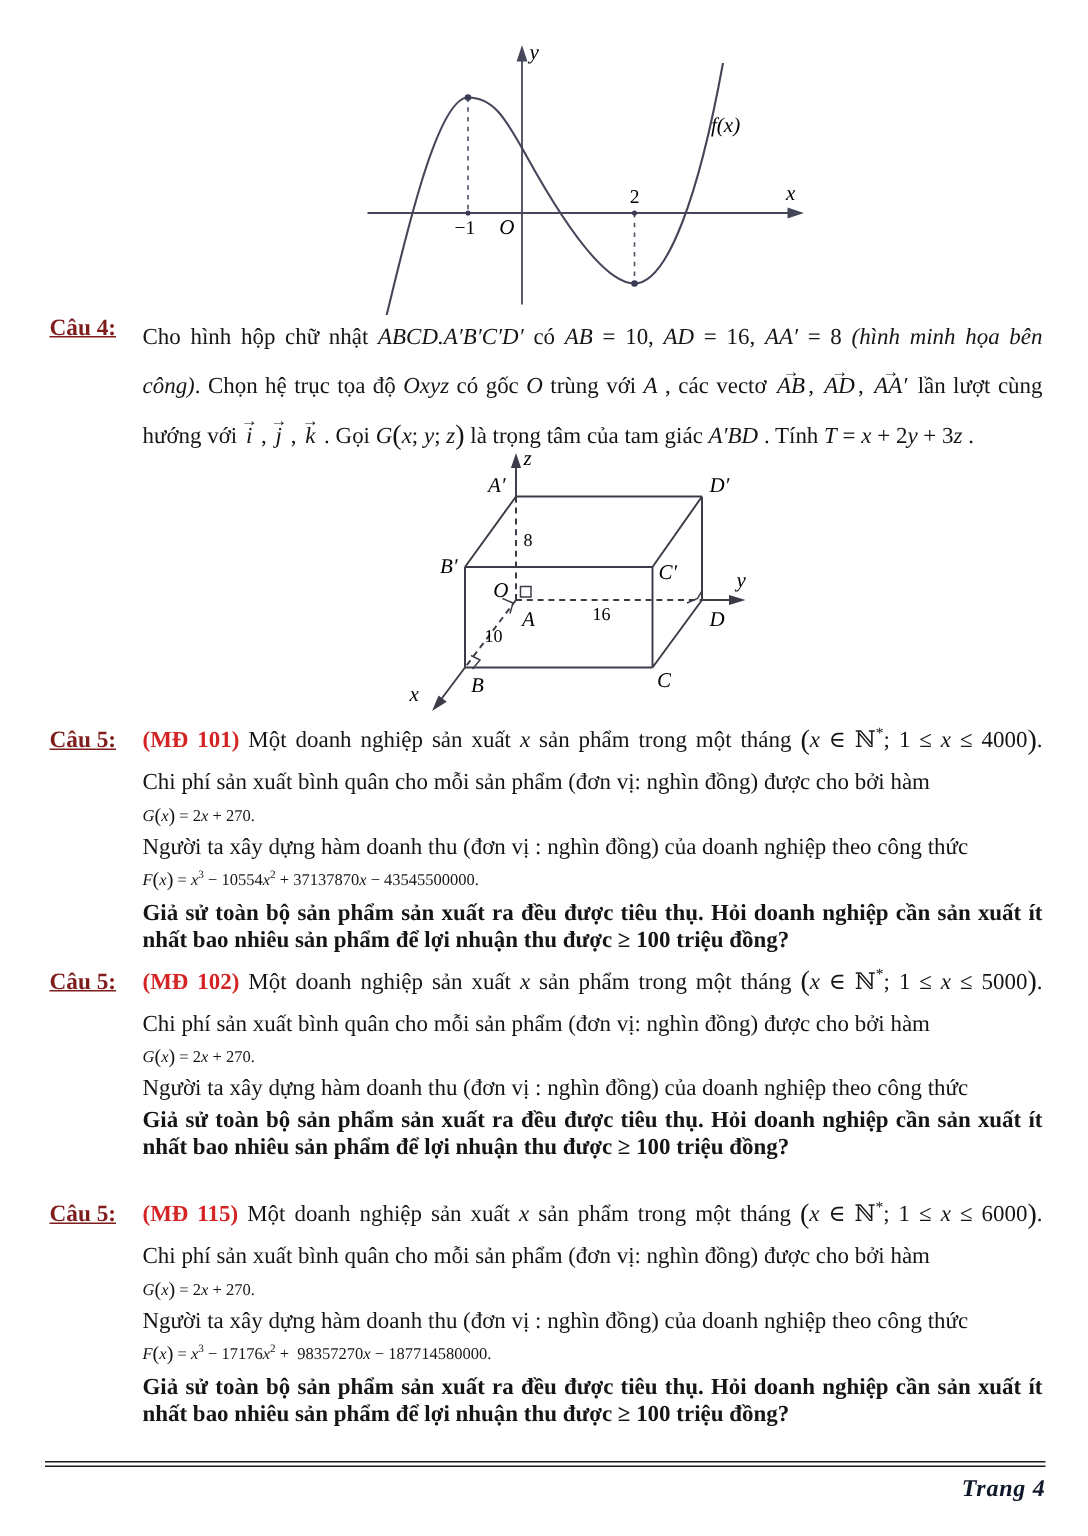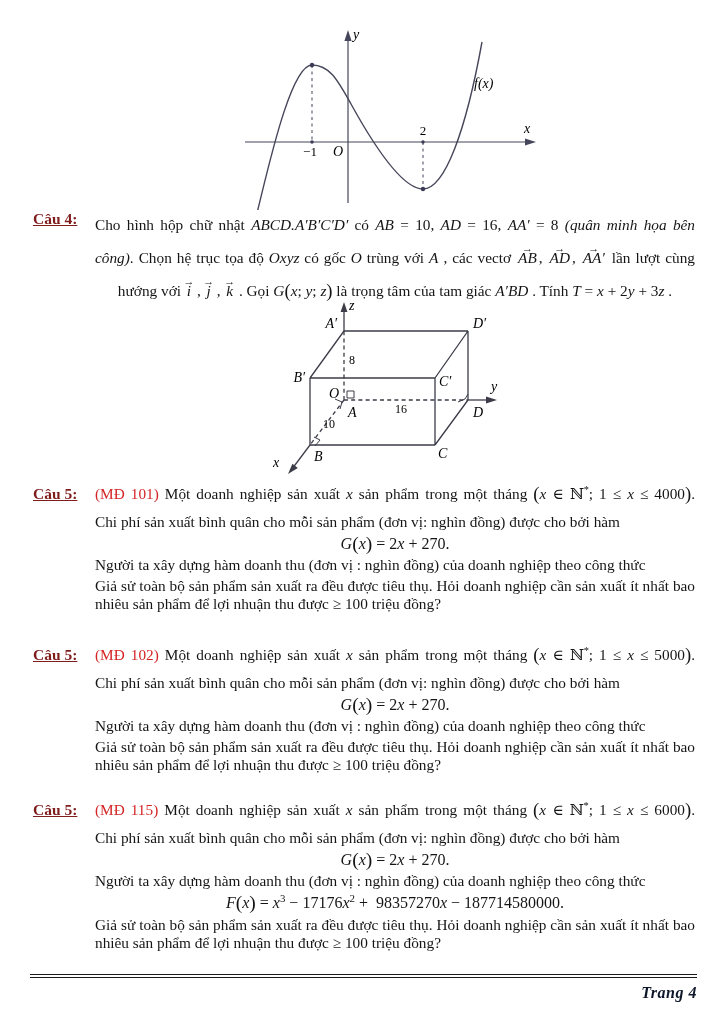--- a/index.html
+++ b/index.html
@@ -12,28 +12,28 @@
   svg text { font-family:"Liberation Serif","DejaVu Serif",serif; }
   .it { font-style:italic; }
   
   .q { position:absolute; left:33px; width:664px; }
   .qlabel {
     position:absolute; left:0; top:0; font-weight:bold; color:#7f1d1d;
     text-decoration:underline; font-size:15.5px; line-height:22px;
     white-space:nowrap;
   }
   .qbody { margin-left:62px; width:600px; font-size:15.3px; }
-  .q4body p { line-height:33px;text-align:center; }
+  .q4body p { line-height:33px; }
   .jl { text-align:justify; text-align-last:justify; }
-  .just { text-align:justify; }
+  .just { text-align:justify;font-weight:bold; }
   .l1 { line-height:22px; }
   .pl { line-height:18px; margin-top:8px; }
-  .formula { text-align:center; line-height:20px; margin-top:3px; font-size:16px; }
+  .formula { text-align:left; line-height:20px; margin-top:3px; font-size:11px; }
   .gs { line-height:17.5px; margin-top:3px; }
-  .code { color:#d42424; font-weight:normal; font-style:normal; }
+  .code { color:#d42424; font-weight:bold; font-style:normal; }
   i { font-style:italic; }
   sup { font-size:0.68em; line-height:0; }
   .bigp { font-size:1.22em; line-height:0; vertical-align:-0.07em; }
   .vec { font-style:italic; position:relative; display:inline-block; padding:0 2px; }
   .vec::before {
     content:"\2192"; position:absolute; left:50%; top:-0.8em;
     transform:translateX(-50%); font-size:0.72em; font-style:normal; color:#151515;
   }
   
   .footer-rule {
@@ -73,21 +73,21 @@
     <text x="113" y="17" font-size="14" class="it">y</text>
     <text x="103" y="134" font-size="14" class="it" text-anchor="end">O</text>
     <text x="70" y="134" font-size="13" text-anchor="middle">−1</text>
     <text x="183" y="113" font-size="13" text-anchor="middle">2</text>
     <text x="234" y="66" font-size="14" class="it">f(x)</text>
   </svg>
 
   <section class="q" style="top:208px;">
     <span class="qlabel">Câu 4:</span>
     <div class="qbody q4body">
-      <p class="jl">Cho hình hộp chữ nhật <i>ABCD.A′B′C′D′</i> có <i>AB</i> = 10, <i>AD</i> = 16, <i>AA′</i> = 8 <i>(quân minh họa bên</i></p>
+      <p class="jl">Cho hình hộp chữ nhật <i>ABCD.A′B′C′D′</i> có <i>AB</i> = 10, <i>AD</i> = 16, <i>AA′</i> = 8 <i>(hình minh họa bên</i></p>
       <p class="jl"><i>công)</i>. Chọn hệ trục tọa độ <i>Oxyz</i> có gốc <i>O</i> trùng với <i>A</i> , các vectơ <span class="vec">AB</span>, <span class="vec">AD</span>, <span class="vec">AA′</span> lần lượt cùng</p>
       <p>hướng với <span class="vec">i</span> , <span class="vec">j</span> , <span class="vec">k</span> . Gọi <i>G</i><span class="bigp">(</span><i>x</i>; <i>y</i>; <i>z</i><span class="bigp">)</span> là trọng tâm của tam giác <i>A′BD</i> . Tính <i>T</i> = <i>x</i> + 2<i>y</i> + 3<i>z</i> .</p>
     </div>
   </section>
 
   <svg class="fig" style="left:265px;top:298px;" width="245" height="185" viewBox="0 0 245 185">
     <g stroke="#3c3c48" stroke-width="1.3" fill="none">
 
       <path d="M 79 33 L 45 80 M 79 33 L 203 33 M 203 33 L 170 80 M 203 33 L 203 102
                M 45 80 L 170 80 M 45 80 L 45 147 M 170 80 L 170 147 M 45 147 L 170 147
@@ -129,20 +129,21 @@
     <text x="8" y="169" font-size="14" class="it">x</text>
   </svg>
 
   <section class="q" style="top:483px;">
     <span class="qlabel">Câu 5:</span>
     <div class="qbody">
       <p class="l1 jl"><b class="code">(MĐ 101)</b> <span>Một doanh nghiệp sản xuất <i>x</i> sản phẩm trong một tháng <span class="bigp">(</span><i>x</i> ∈ ℕ<sup>*</sup>; 1 ≤ <i>x</i> ≤ 4000<span class="bigp">)</span>.</span></p>
       <p class="pl">Chi phí sản xuất bình quân cho mỗi sản phẩm (đơn vị: nghìn đồng) được cho bởi hàm</p>
       <p class="formula"><i>G</i><span class="bigp">(</span><i>x</i><span class="bigp">)</span> = 2<i>x</i> + 270.</p>
       <p class="pl" style="margin-top:2px;">Người ta xây dựng hàm doanh thu (đơn vị : nghìn đồng) của doanh nghiệp theo công thức</p>
+      <p class="formula"><i>F</i><span class="bigp">(</span><i>x</i><span class="bigp">)</span> = <i>x</i><sup>3</sup> − 10554<i>x</i><sup>2</sup> + 37137870<i>x</i> − 43545500000.</p>
       <p class="just gs">Giả sử toàn bộ sản phẩm sản xuất ra đều được tiêu thụ. Hỏi doanh nghiệp cần sản xuất ít nhất bao nhiêu sản phẩm để lợi nhuận thu được ≥ 100 triệu đồng?</p>
     </div>
   </section>
 
   <section class="q" style="top:644px;">
     <span class="qlabel">Câu 5:</span>
     <div class="qbody">
       <p class="l1 jl"><b class="code">(MĐ 102)</b> <span>Một doanh nghiệp sản xuất <i>x</i> sản phẩm trong một tháng <span class="bigp">(</span><i>x</i> ∈ ℕ<sup>*</sup>; 1 ≤ <i>x</i> ≤ 5000<span class="bigp">)</span>.</span></p>
       <p class="pl">Chi phí sản xuất bình quân cho mỗi sản phẩm (đơn vị: nghìn đồng) được cho bởi hàm</p>
       <p class="formula"><i>G</i><span class="bigp">(</span><i>x</i><span class="bigp">)</span> = 2<i>x</i> + 270.</p>

